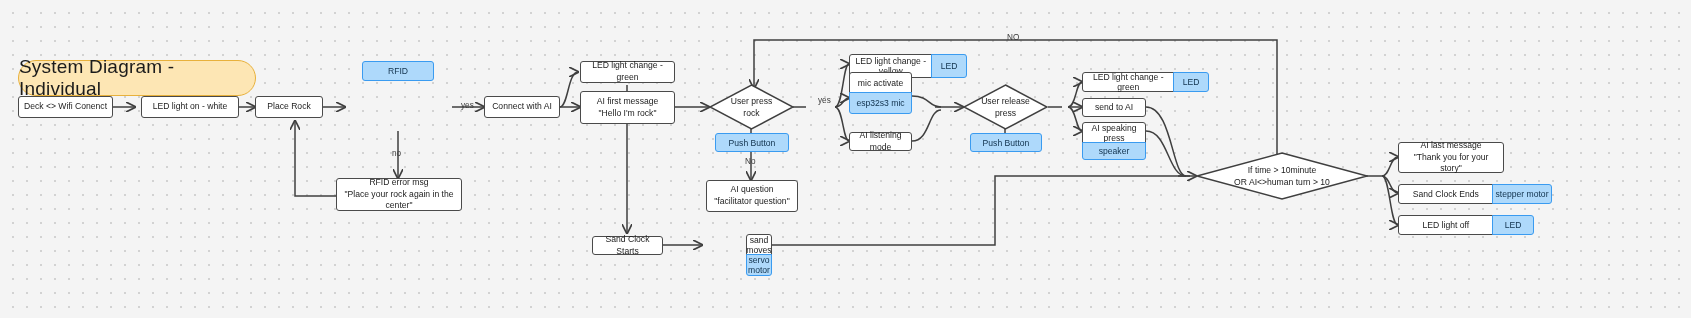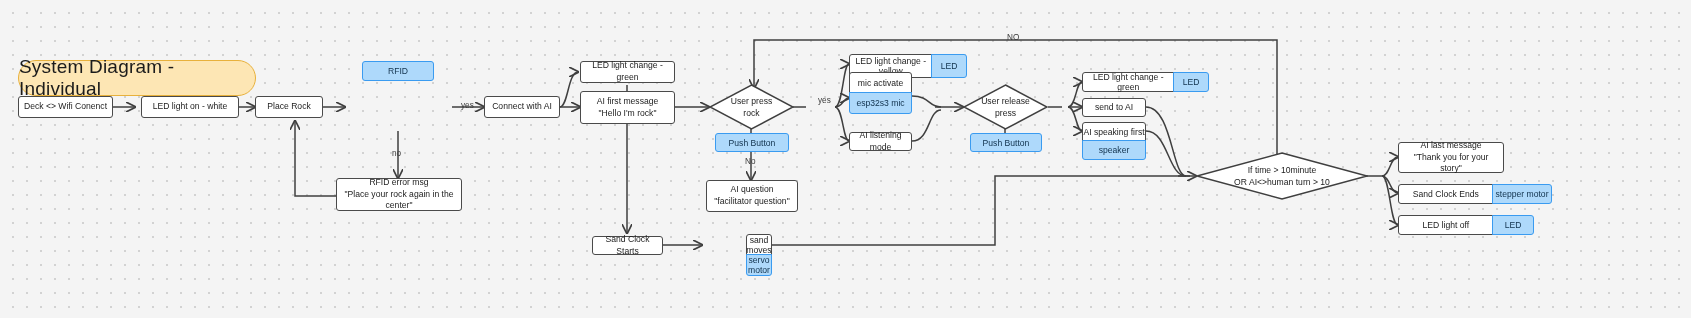--- a/index.html
+++ b/index.html
@@ -242,21 +242,21 @@
   <div class="badge" style="left:970px;top:133px;width:72px;height:19px;">Push Button</div>
 
   <div class="rowpair" style="left:1082px;top:72px;width:127px;height:20px;">
     <div class="main">LED light change - green</div>
     <div class="tag" style="width:34px;">LED</div>
   </div>
 
   <div class="node" style="left:1082px;top:98px;width:64px;height:19px;">send to AI</div>
 
   <div class="stack" style="left:1082px;top:122px;width:64px;height:38px;">
-    <div class="top">AI speaking first</div>
+    <div class="top">AI speaking press</div>
     <div class="bot">speaker</div>
   </div>
 
   <div class="diamond" style="left:1196px;top:152px;width:172px;height:48px;">
     <svg class="dshape" viewBox="0 0 172 48" preserveAspectRatio="none">
       <polygon points="86,1 171,24 86,47 1,24" fill="#ffffff" stroke="#3f3f3f" stroke-width="1.5"></polygon>
     </svg>
     <span class="dtxt">
       <span>If time &gt; 10minute</span><br>
       <span>OR AI&lt;&gt;human turn &gt; 10</span>

